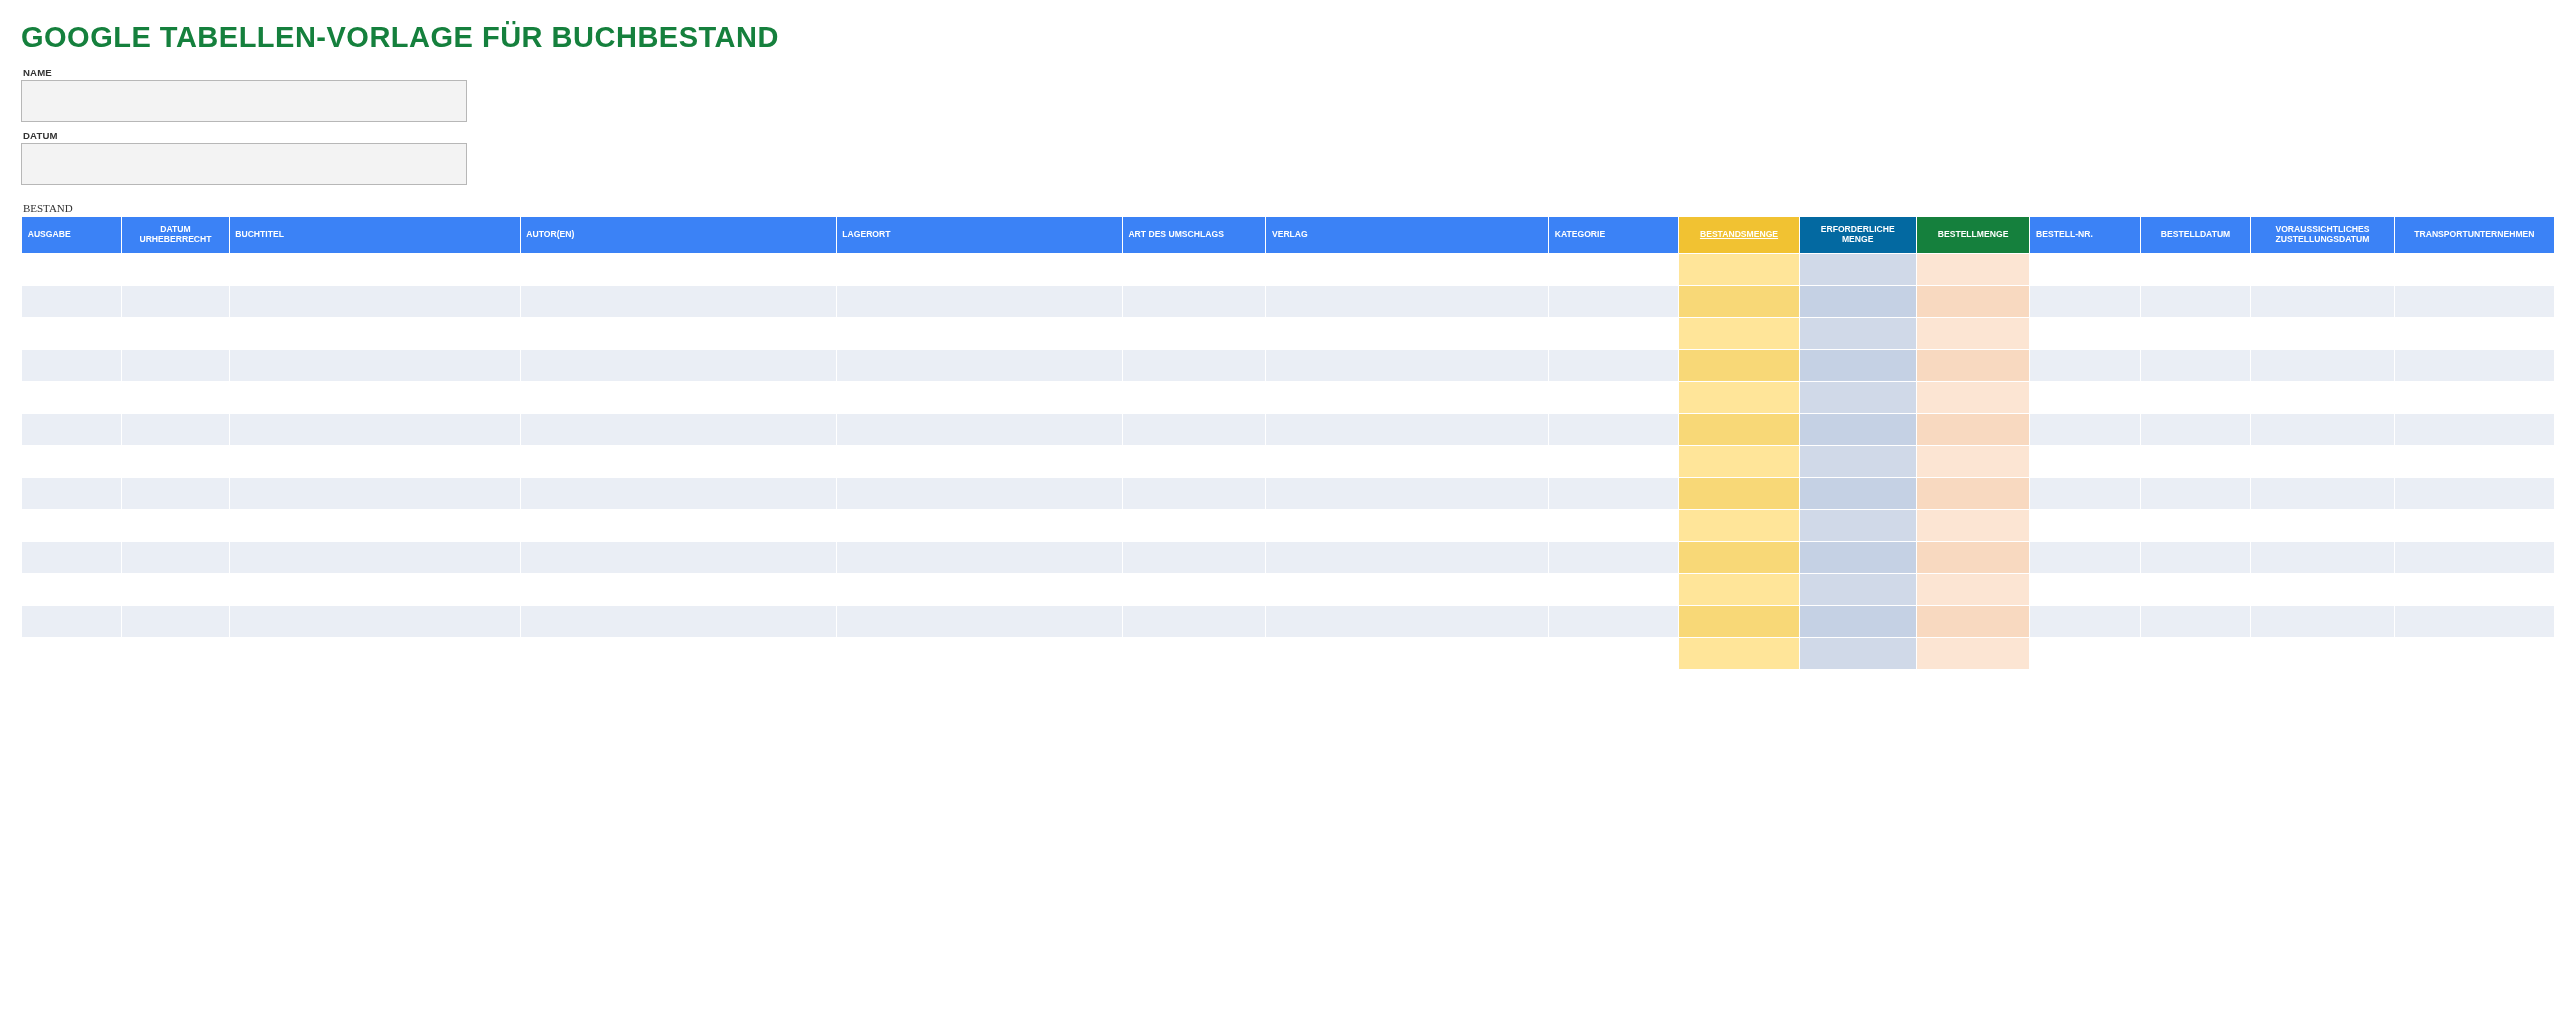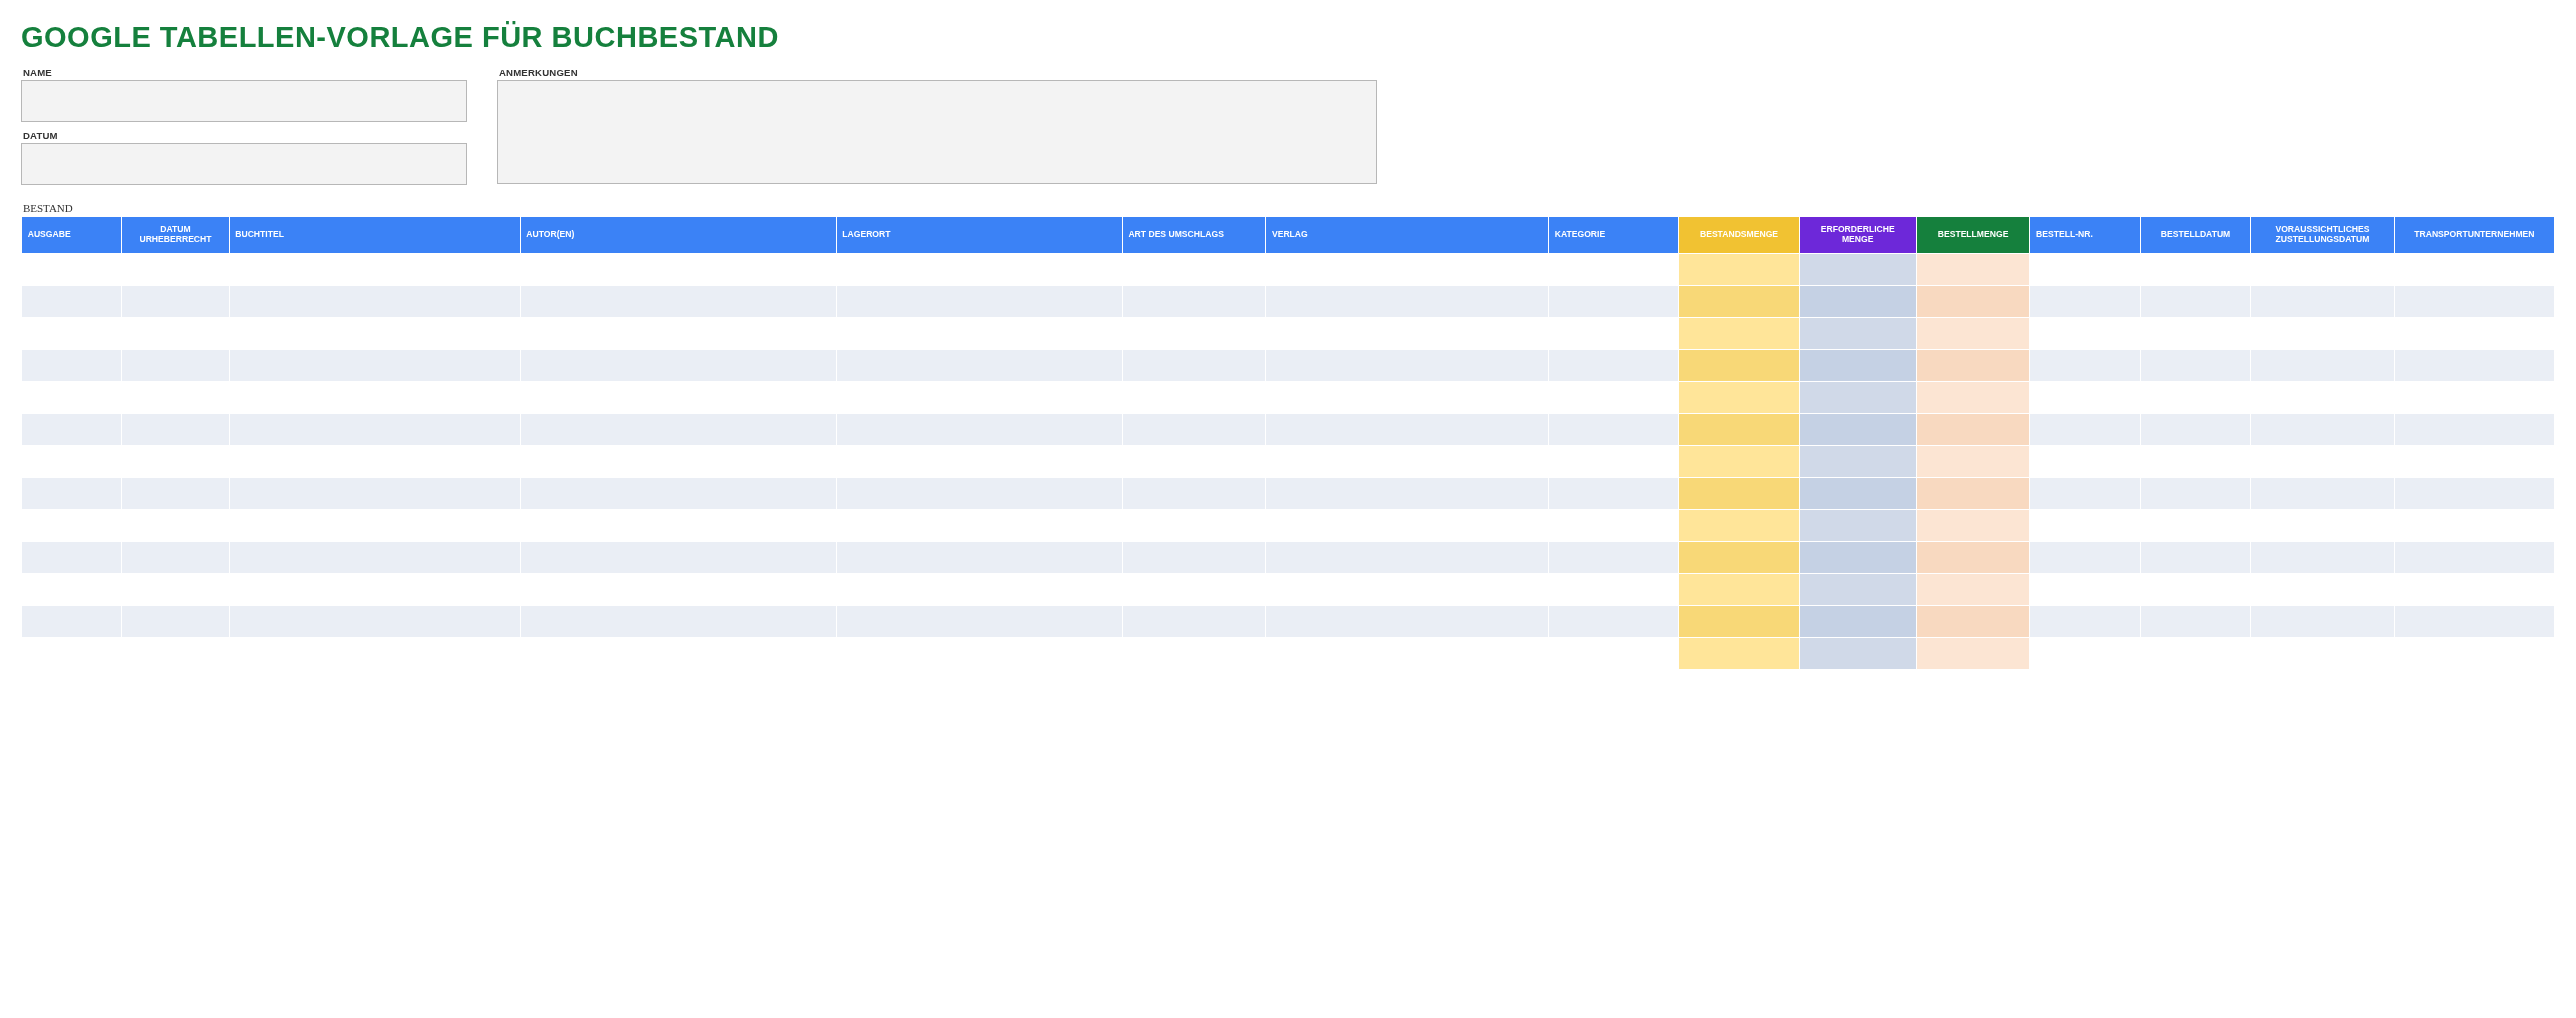--- a/index.html
+++ b/index.html
@@ -58,22 +58,22 @@
     font-size: 8.6px;
     font-weight: 700;
     text-align: left;
     padding: 6.7px 5.7px;
     line-height: 1.15;
     vertical-align: middle;
     text-transform: uppercase;
     height: 36px;
   }
   table.bestand th.center { text-align: center; }
-  table.bestand th.h-yellow { background: #f1c232; }
-  table.bestand th.h-blue   { background: #6d28d9; }
+  table.bestand th.h-yellow { background: #f1c232; text-decoration: underline; }
+  table.bestand th.h-blue   { background: #0369a1; }
   table.bestand th.h-orange { background: #15803d; }
   table.bestand td {
     height: 31px;
     background: #ffffff;
     font-size: 10.5px;
   }
   table.bestand tr.alt td { background: #eaeef5; }
   table.bestand td.c-yellow { background: #ffe599; }
   table.bestand tr.alt td.c-yellow { background: #f8d877; }
   table.bestand td.c-blue { background: #d0d9e8; }
@@ -85,24 +85,20 @@
 <body>
 
 <div class="title">GOOGLE TABELLEN-VORLAGE FÜR BUCHBESTAND</div>
 
 <div class="meta-row">
   <div class="meta-left">
     <div class="field-label">NAME</div>
     <div class="field-box"></div>
     <div class="field-label">DATUM</div>
     <div class="field-box"></div>
-  </div>
-  <div class="meta-right">
-    <div class="field-label">ANMERKUNGEN</div>
-    <div class="field-box tall"></div>
   </div>
 </div>
 
 <div class="section-label">BESTAND</div>
 
 <table class="bestand">
   <colgroup id="bestand-cols">
       <col style="width: 3.95%;">
       <col style="width: 4.213%;">
       <col style="width: 11.521%;">

